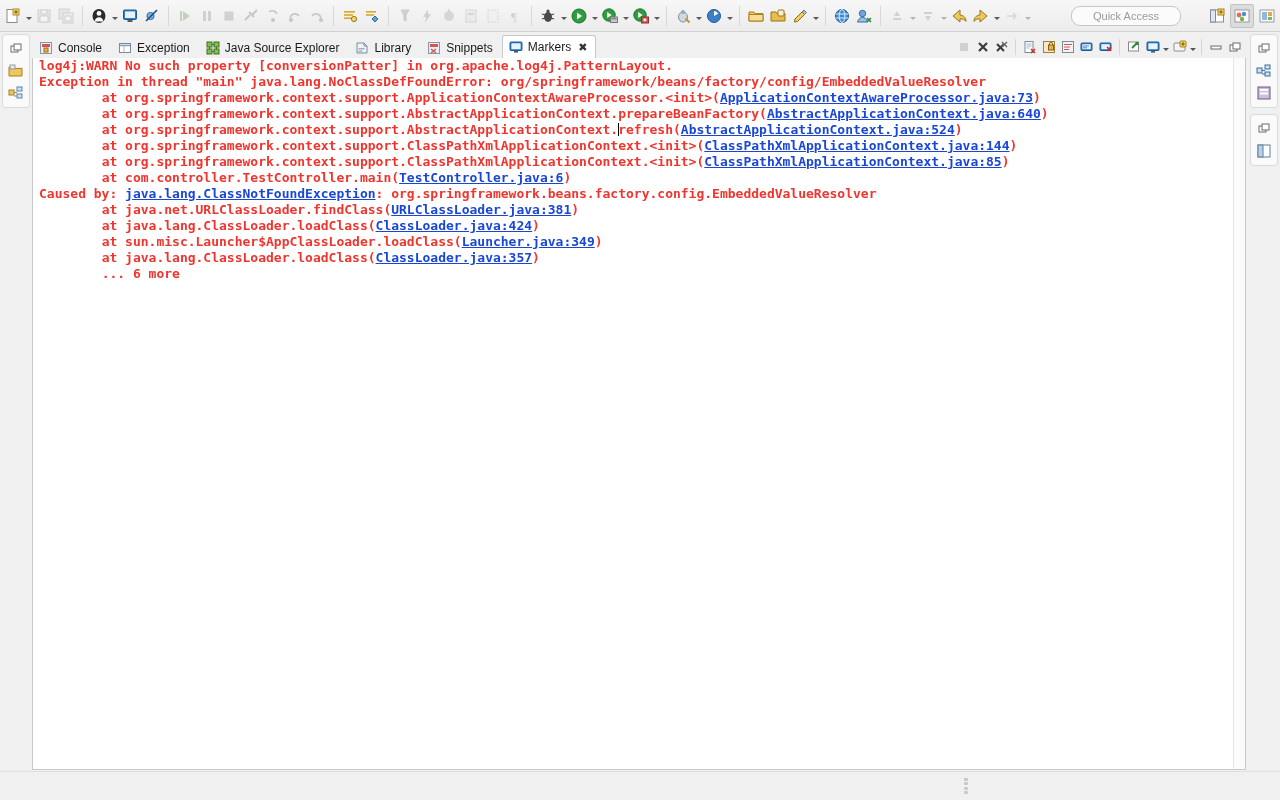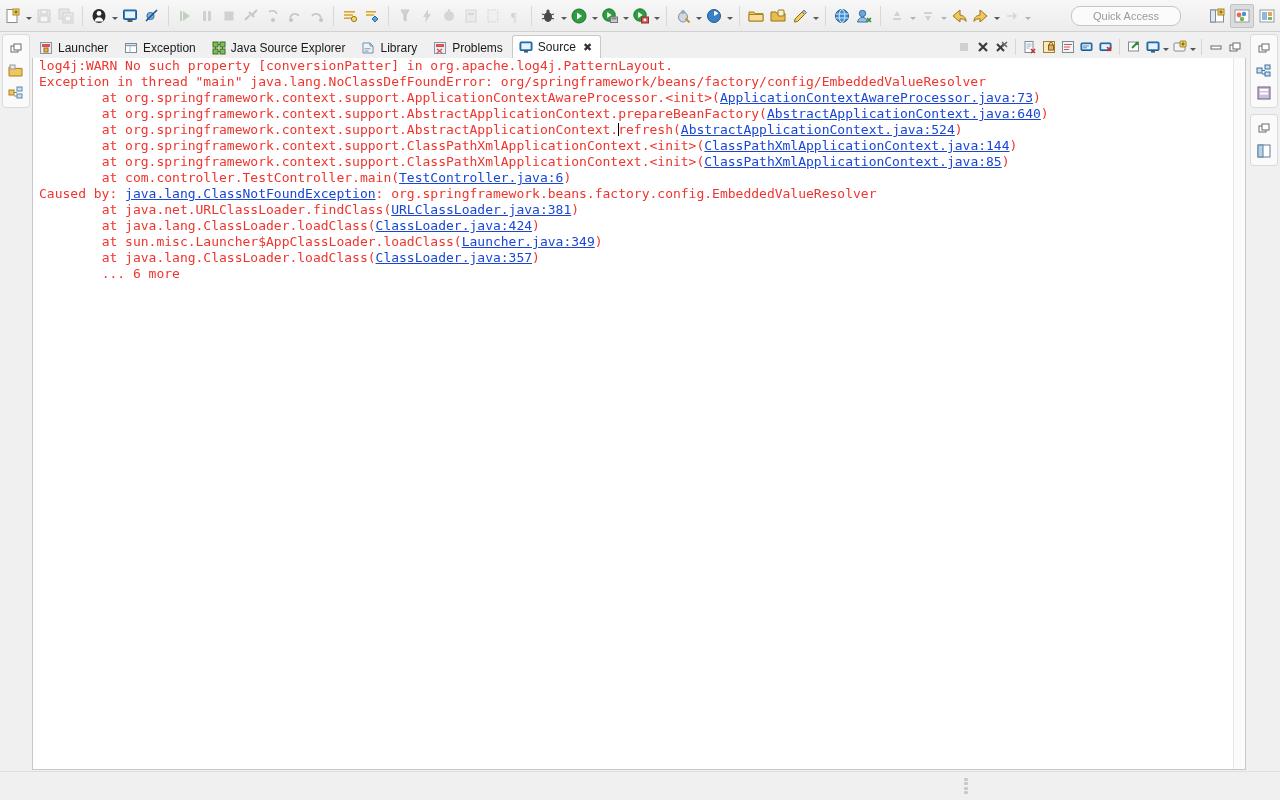--- a/index.html
+++ b/index.html
@@ -180,21 +180,21 @@
     white-space: nowrap;
   }
   .console-text {
     font-family: "DejaVu Sans Mono", monospace;
     font-size: 13px;
     line-height: 16px;
     padding: 0 6px;
     white-space: pre;
     color: #f0342e;
   }
-  .console-text .ln { display: block; height: 16px; }
+  .console-text .ln { display: block; height: 16px; font-weight: bold; }
   .link {
     color: #1a46d8;
     text-decoration: underline;
   }
   .caret {
     display: inline-block;
     width: 0;
     border-left: 1px solid #000;
     height: 13px;
     vertical-align: -2px;
@@ -644,21 +644,21 @@
     <div class="tabbar">
 
       <div class="tab">
         <span>
           <svg width="14" height="14" viewBox="0 0 14 14">
             <rect x="1.5" y="1.5" width="11" height="11" fill="#e8eef5" stroke="#8a96a3"></rect>
             <rect x="3" y="3" width="8" height="3" fill="#d9534f"></rect>
             <rect x="5" y="7" width="4" height="4" fill="#f0ad4e" stroke="#9a6f16"></rect>
           </svg>
         </span>
-        <span class="tlabel">Launcher</span>
+        <span class="tlabel">Console</span>
       </div>
 
       <div class="tab">
         <span>
           <svg width="14" height="14" viewBox="0 0 14 14">
             <rect x="1.5" y="2.5" width="11" height="9" fill="#fff" stroke="#7b8b9a"></rect>
             <rect x="1.5" y="2.5" width="11" height="2.2" fill="#cfe0ef" stroke="#7b8b9a"></rect>
             <path d="M6 4.7v6.8" stroke="#aab7c4"></path>
           </svg>
         </span>
@@ -691,32 +691,32 @@
       </div>
 
       <div class="tab">
         <span>
           <svg width="14" height="14" viewBox="0 0 14 14">
             <rect x="1.5" y="1.5" width="11" height="11" fill="#e8eef5" stroke="#8a96a3"></rect>
             <rect x="3" y="3" width="8" height="3" fill="#d9534f"></rect>
             <path d="M4 8l5 4M9 8l-5 4" stroke="#d9534f" stroke-width="1.4"></path>
           </svg>
         </span>
-        <span class="tlabel">Problems</span>
+        <span class="tlabel">Snippets</span>
       </div>
 
       <div class="tab active">
         <span>
           <svg width="14" height="14" viewBox="0 0 14 14">
             <rect x="1" y="2" width="12" height="8.5" rx="1" fill="#2e7fc4" stroke="#1b5c93"></rect>
             <rect x="2.4" y="3.3" width="9.2" height="5.9" fill="#eaf3fb"></rect>
             <rect x="5" y="11" width="4" height="1.6" fill="#5a5a5a"></rect>
           </svg>
         </span>
-        <span class="tlabel">Source</span>
+        <span class="tlabel">Markers</span>
         <span class="closex">✖</span>
       </div>
 
       <div class="tab-tools">
         <div class="tt-btn">
           <svg width="14" height="14" viewBox="0 0 14 14" opacity="0.3">
               <rect x="3" y="3" width="8" height="8" fill="#8a8a8a"></rect>
             </svg>
         </div>
         <div class="tt-btn">

